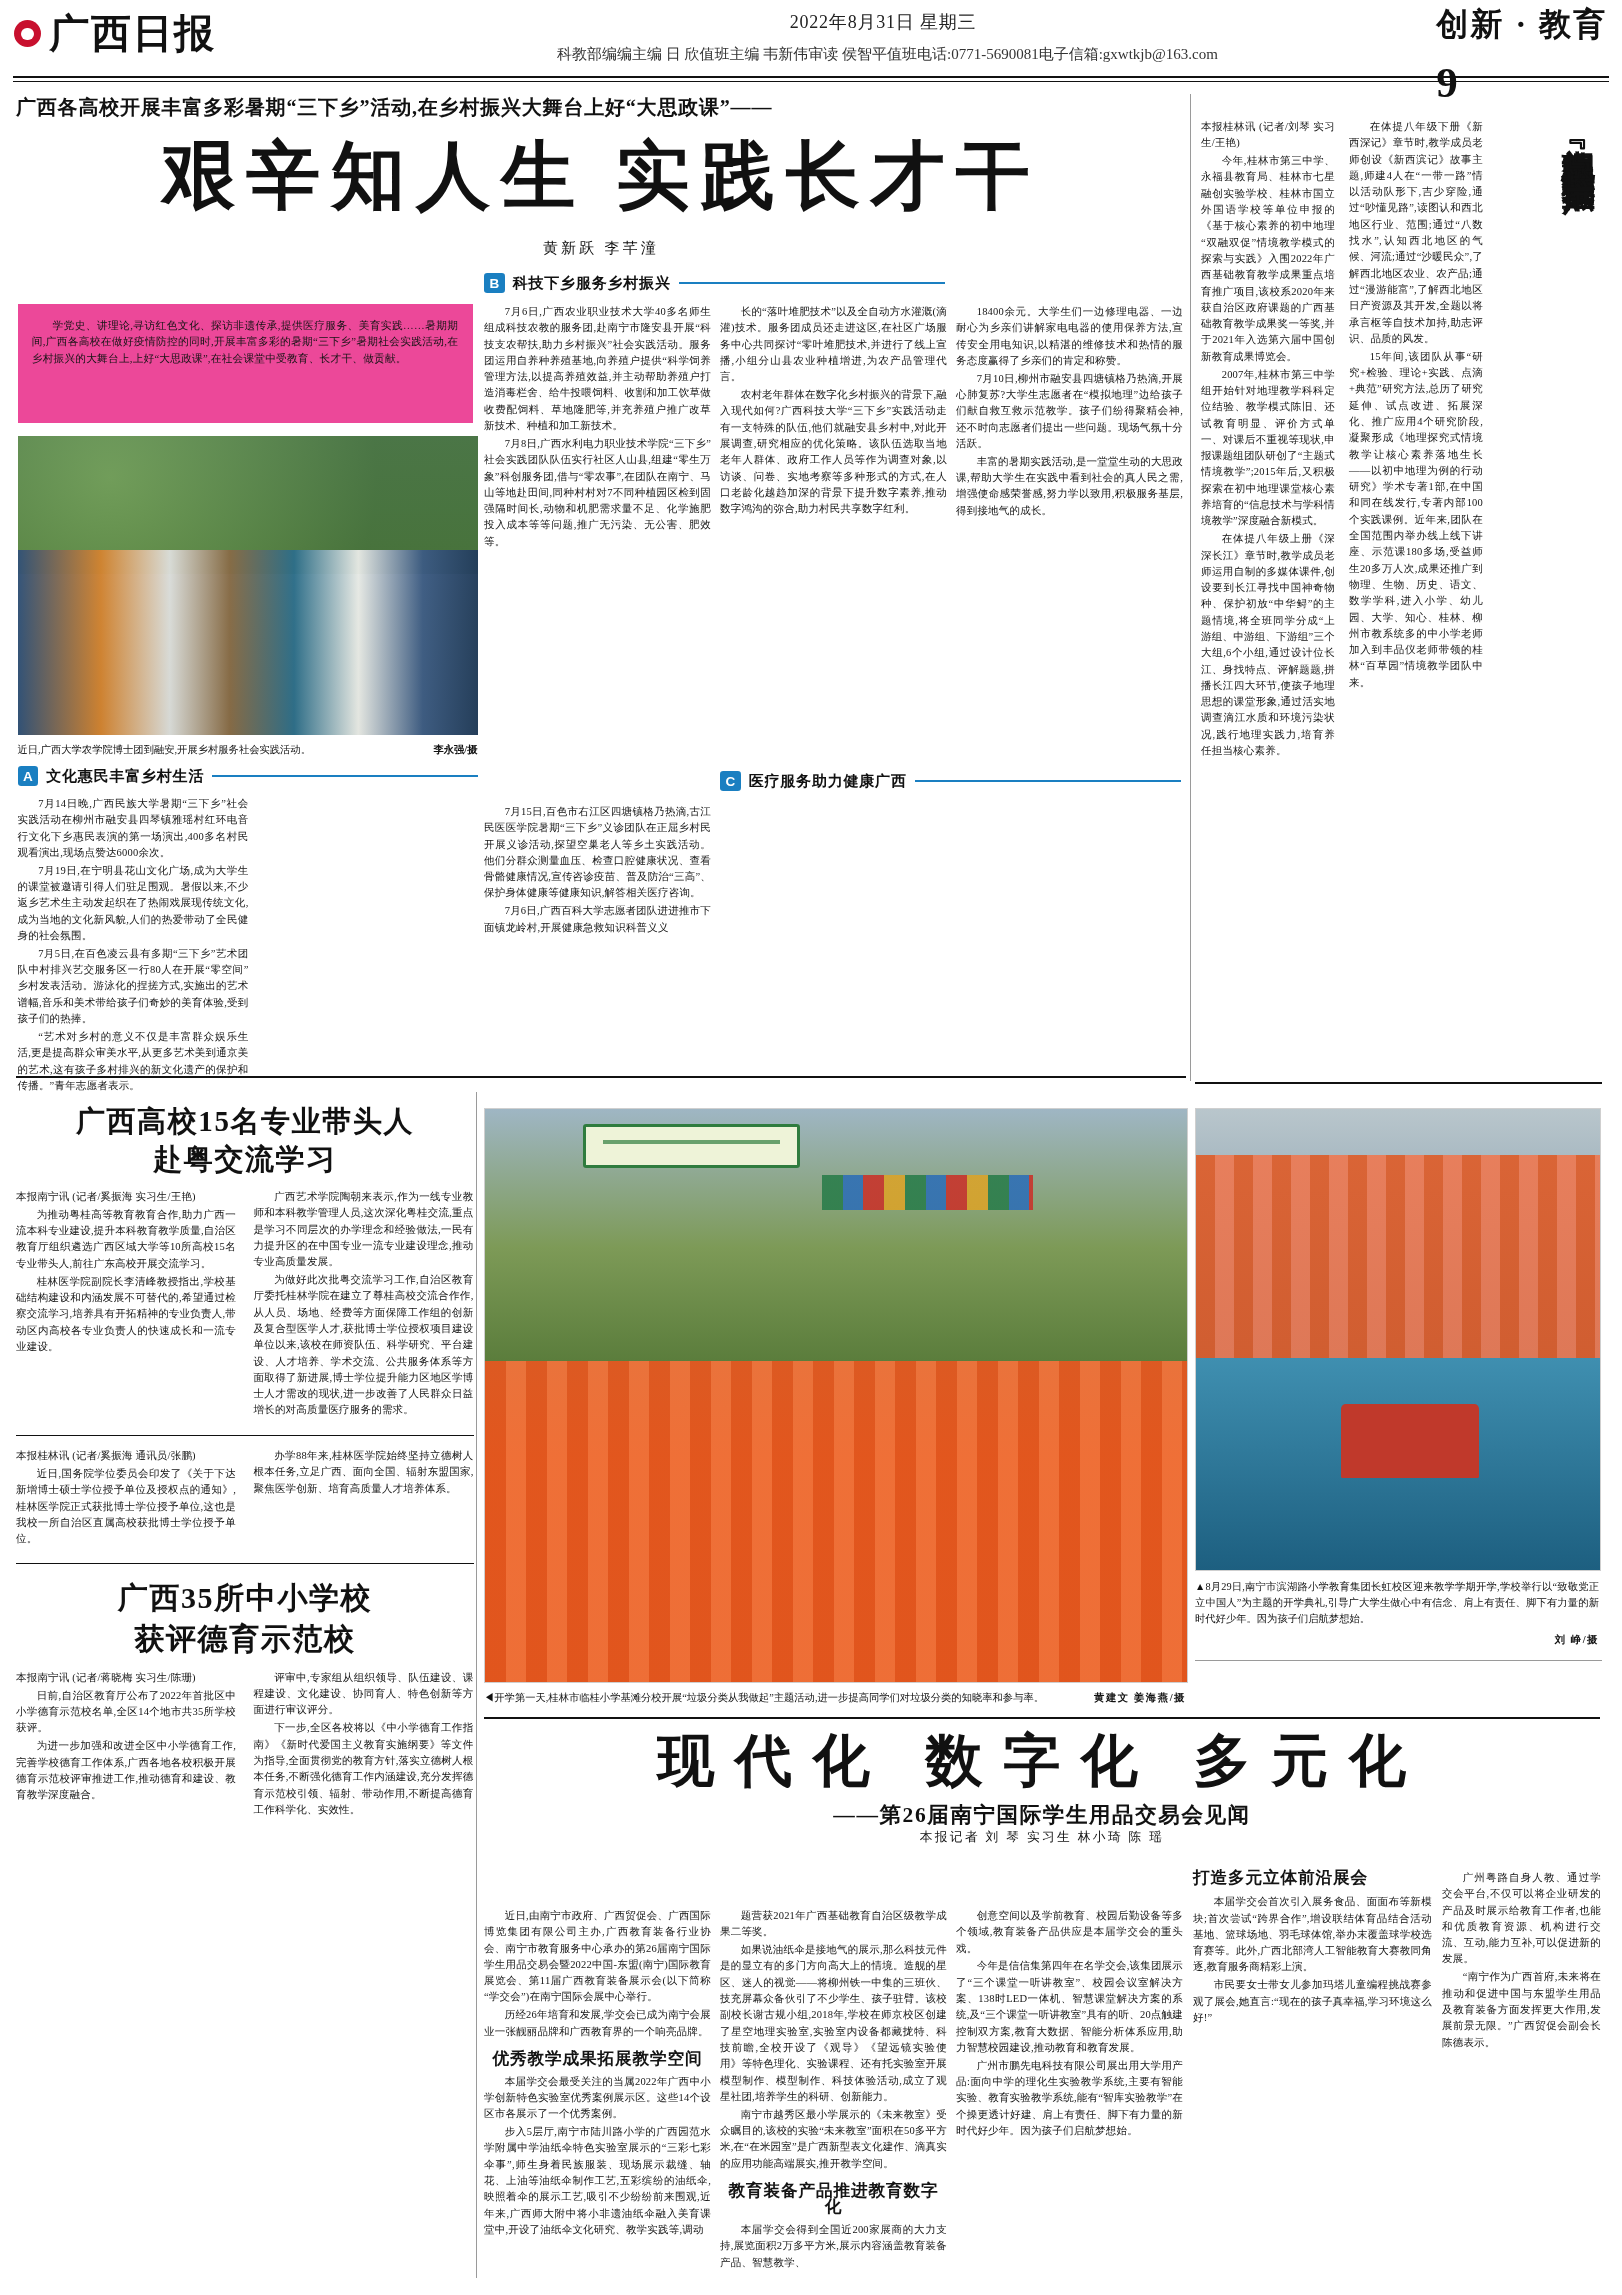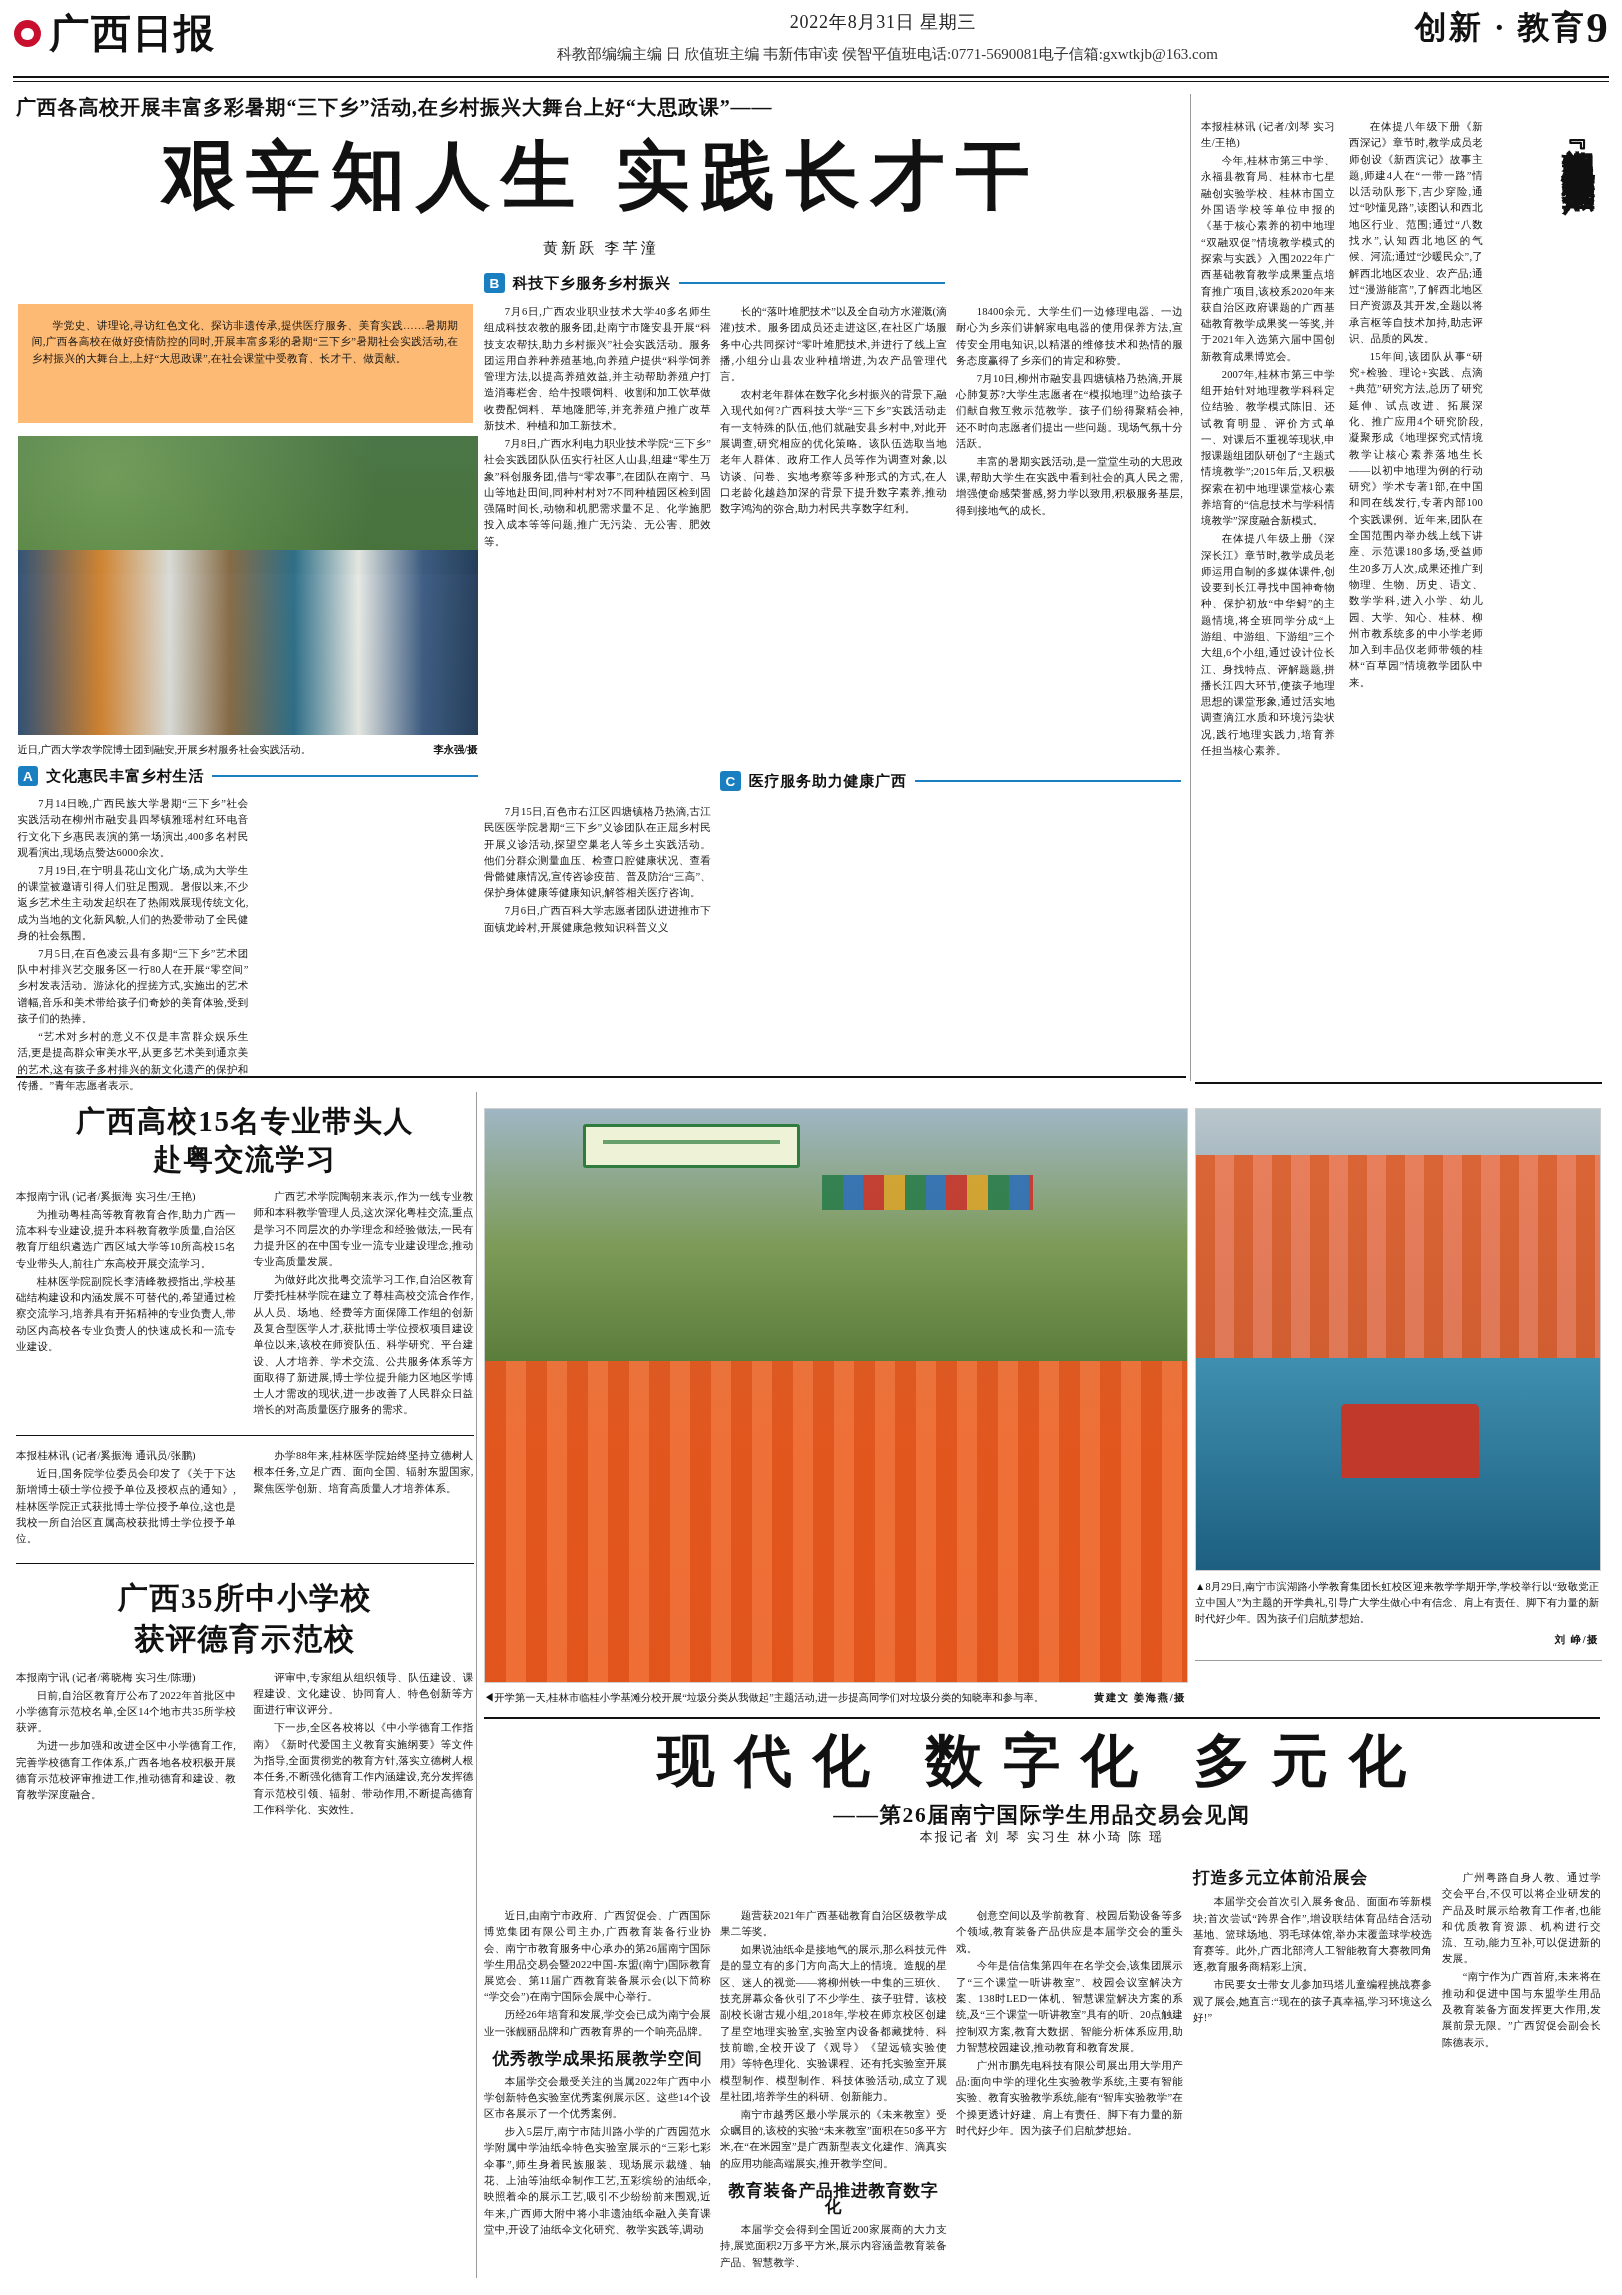--- a/index.html
+++ b/index.html
@@ -16,41 +16,41 @@
   .masthead{position:absolute;left:0;top:0;width:1622px;height:83px;}
   .mh-inner{position:relative;height:73px;}
   .logo-wrap{position:absolute;left:14.3px;top:6.4px;display:flex;align-items:center;gap:8px;}
   .logo-mark{width:27px;height:27px;border-radius:50%;background:#c8102e;position:relative;}
   .logo-mark:after{content:"";position:absolute;left:7.2px;top:7.2px;width:12.7px;height:12.7px;background:#fff;border-radius:50%;}
   .logo-text{font-family:"Liberation Serif",serif;font-size:40px;font-weight:bold;letter-spacing:1.6px;color:#111;}
   .mh-center{position:absolute;left:557px;top:9.5px;width:652px;text-align:center;}
   .mh-date{font-size:18px;color:#222;letter-spacing:0.8px;}
   .mh-credits{margin-top:11px;font-size:15px;color:#333;display:flex;justify-content:space-between;}
   .mh-credits span{white-space:nowrap;}
-  .mh-right{position:absolute;right:14.3px;top:3.2px;display:flex;align-items:center;gap:0;}
+  .mh-right{position:absolute;right:14.3px;top:3.2px;display:flex;gap:11px;flex-direction:column;}
   .mh-section{font-size:32px;font-weight:bold;letter-spacing:2.4px;}
   .mh-pageno{font-size:43px;font-weight:bold;}
   .mh-rule{position:absolute;left:12.7px;right:12.7px;top:76px;height:2.4px;background:#111;}
   .mh-rule2{position:absolute;left:12.7px;right:12.7px;top:81px;height:0.8px;background:#111;}
 
   
   .col-text{
     font-size:10.5px;line-height:16.3px;text-align:justify;
     font-family:"Liberation Serif",serif;color:#141414;
     letter-spacing:0.2px;
   }
   .col-text p{margin:0 0 1.6px 0;text-indent:20.7px;}
 
   
   .kicker{position:absolute;left:16px;top:94px;width:1178px;font-size:20px;font-weight:bold;letter-spacing:0.8px;color:#111;}
   .headline{position:absolute;left:16px;top:127px;width:1170px;text-align:center;
     font-size:74px;font-weight:bold;letter-spacing:11px;color:#111;font-family:"Liberation Serif",serif;}
   .byline{position:absolute;left:16px;top:239px;width:1170px;text-align:center;font-size:15px;letter-spacing:3.2px;}
 
-  .lead-box{position:absolute;left:17.5px;top:304px;width:455px;height:119px;background:#fdba74;padding:12.7px 14.3px;box-sizing:border-box;}
+  .lead-box{position:absolute;left:17.5px;top:304px;width:455px;height:119px;background:#ec4899;padding:12.7px 14.3px;box-sizing:border-box;}
   .lead-box .col-text{font-size:10.7px;line-height:16.7px;}
 
   .photo1{position:absolute;left:17.5px;top:436px;width:460px;height:299px;
     background:linear-gradient(180deg,#8fb3cc 0%,#7fa69b 28%,#6f8f5e 60%,#4e6b3c 100%);overflow:hidden;}
   .photo1 .ph-people{position:absolute;left:0;bottom:0;width:100%;height:62%;
     background:linear-gradient(90deg,#2f4f7a 0%,#d8832f 18%,#e2e2e2 33%,#8a6a46 46%,#2b6d8d 60%,#f0f0ee 74%,#3c5a86 88%,#213a5c 100%);opacity:.92;}
   .photo1 .ph-green{position:absolute;left:0;top:0;width:100%;height:46%;
     background:radial-gradient(circle at 20% 30%, #6d9a4a 0%, #3f6b2f 70%);opacity:.85;}
   .cap1{position:absolute;left:17.5px;top:742px;width:460px;font-size:10.3px;line-height:15px;}
   .cap1 .credit{float:right;font-weight:bold;}

